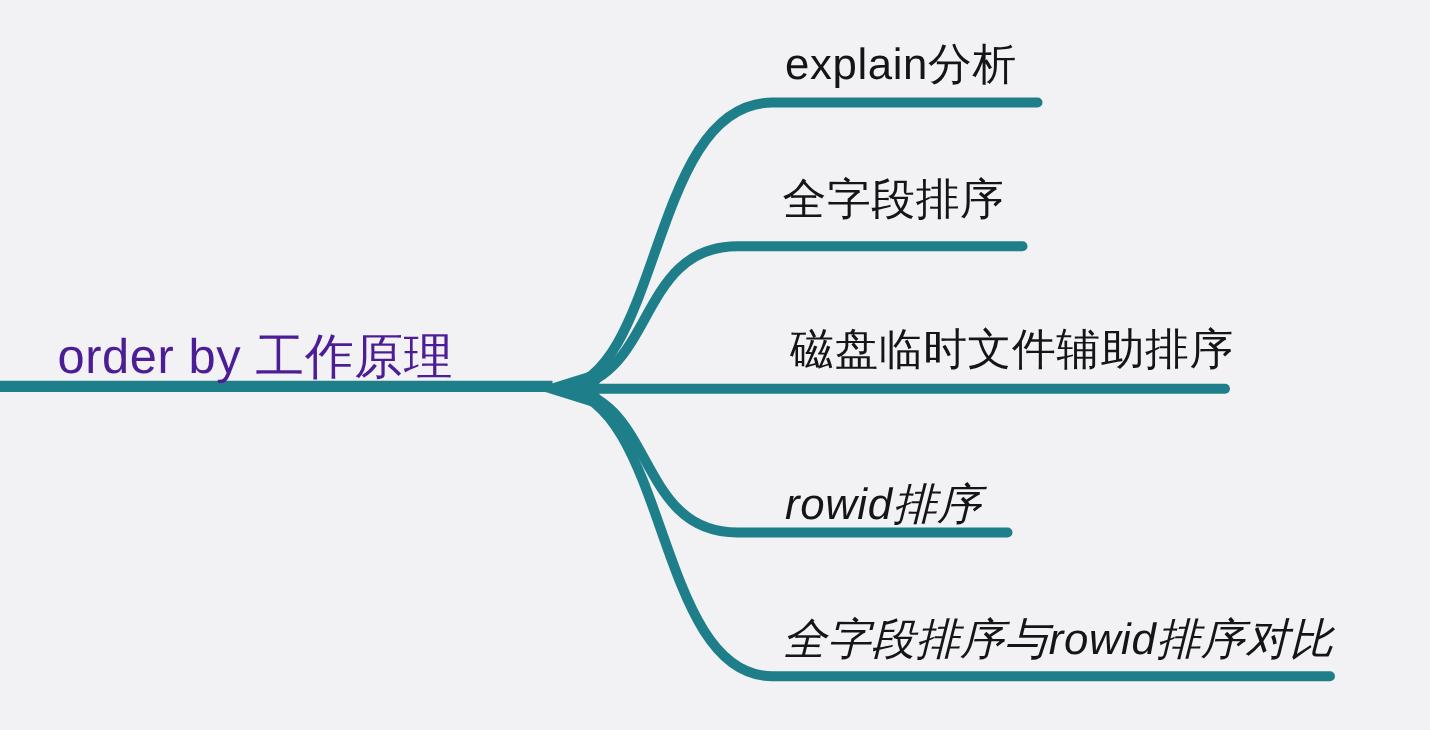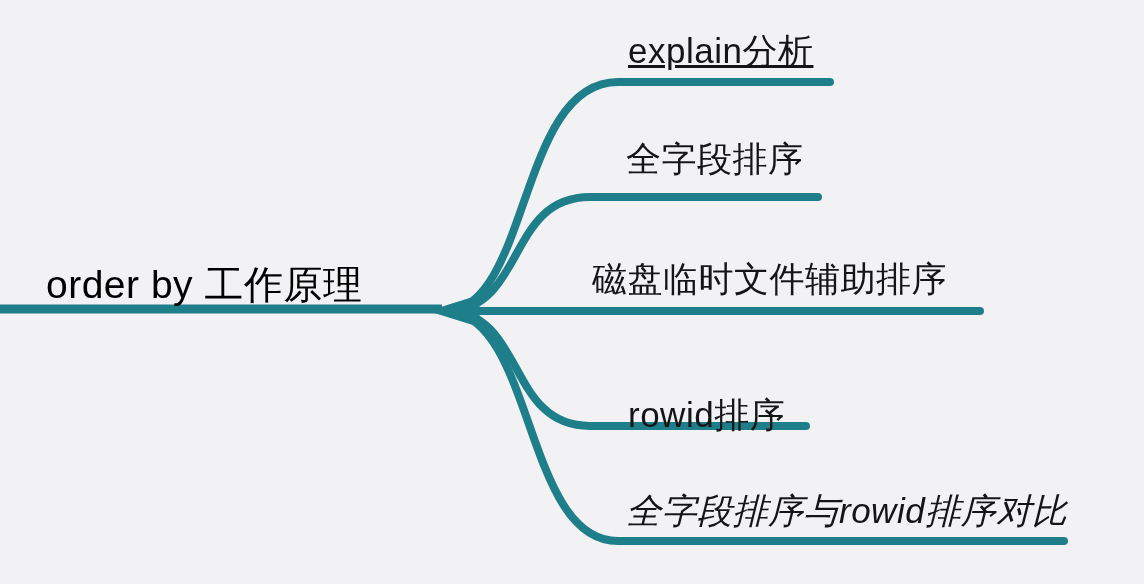--- a/index.html
+++ b/index.html
@@ -28,27 +28,27 @@
     color: #151518;
     font-size: 35px;
     white-space: nowrap;
     letter-spacing: 0.5px;
     cursor: default;
   }
   .root-label {
     left: 46px;
     top: 258px;
     font-size: 39px;
-    color: #000000;
+    color: #4c1d95;
     letter-spacing: 0.5px;
   }
-  .label-b1 { left: 628px; top: 28px; text-decoration: underline; }
+  .label-b1 { left: 628px; top: 28px; }
   .label-b2 { left: 626px; top: 136px; }
-  .label-b3 { left: 592px; top: 256px; }
-  .label-b4 { left: 628px; top: 392px; }
+  .label-b3 { left: 632px; top: 256px; }
+  .label-b4 { left: 628px; top: 380px; font-style: italic; }
   .label-b5 { left: 626px; top: 488px; font-style: italic; }
 </style>
 </head>
 <body>
 
 <div class="mindmap">
 
   <svg class="lines-svg" width="1144" height="584" viewBox="0 0 1144 584">
 
     <path d="M0,309 L442,309" stroke="#1e7f8b" stroke-width="9" fill="none"></path>

